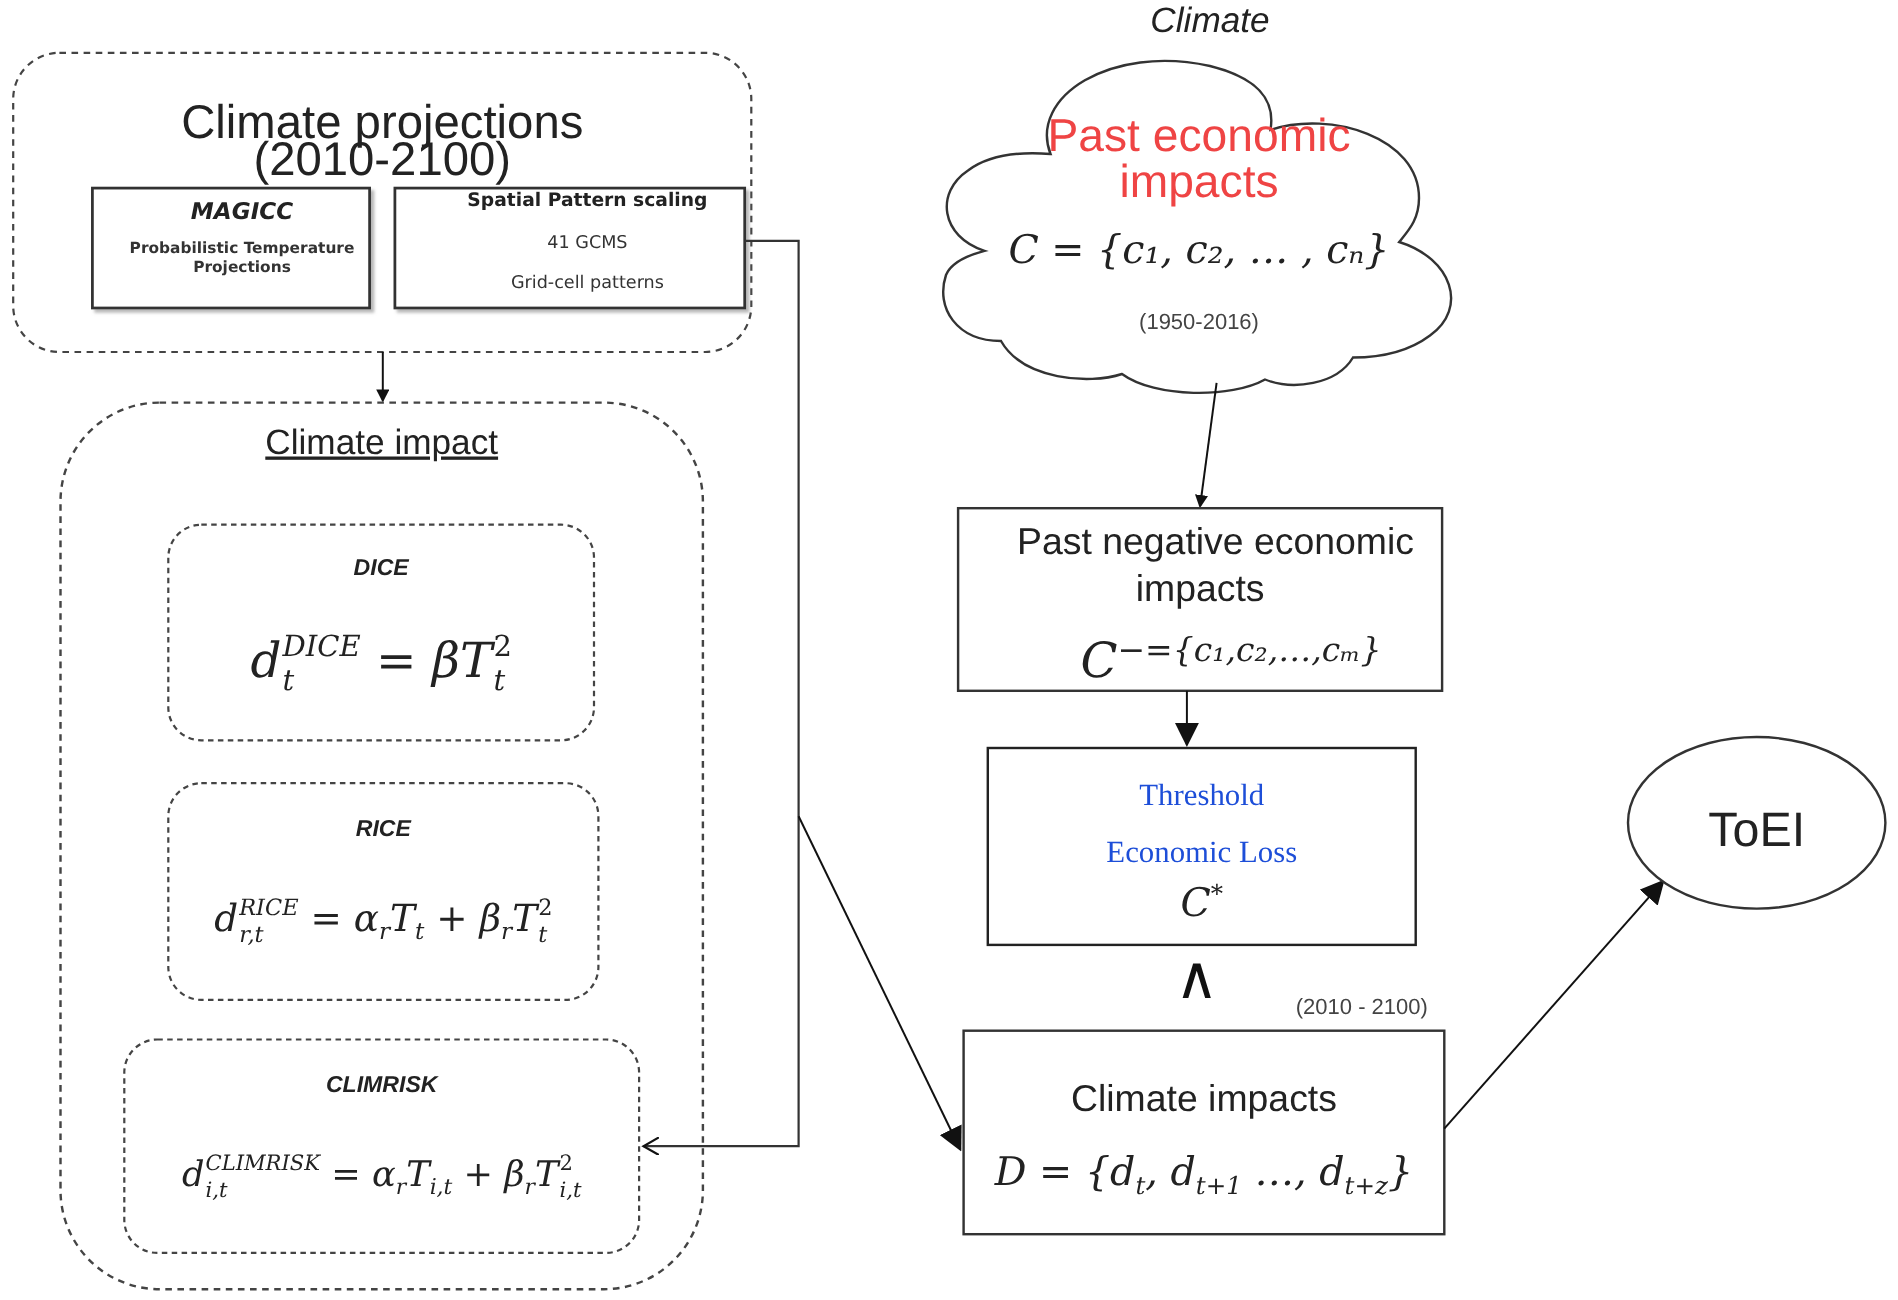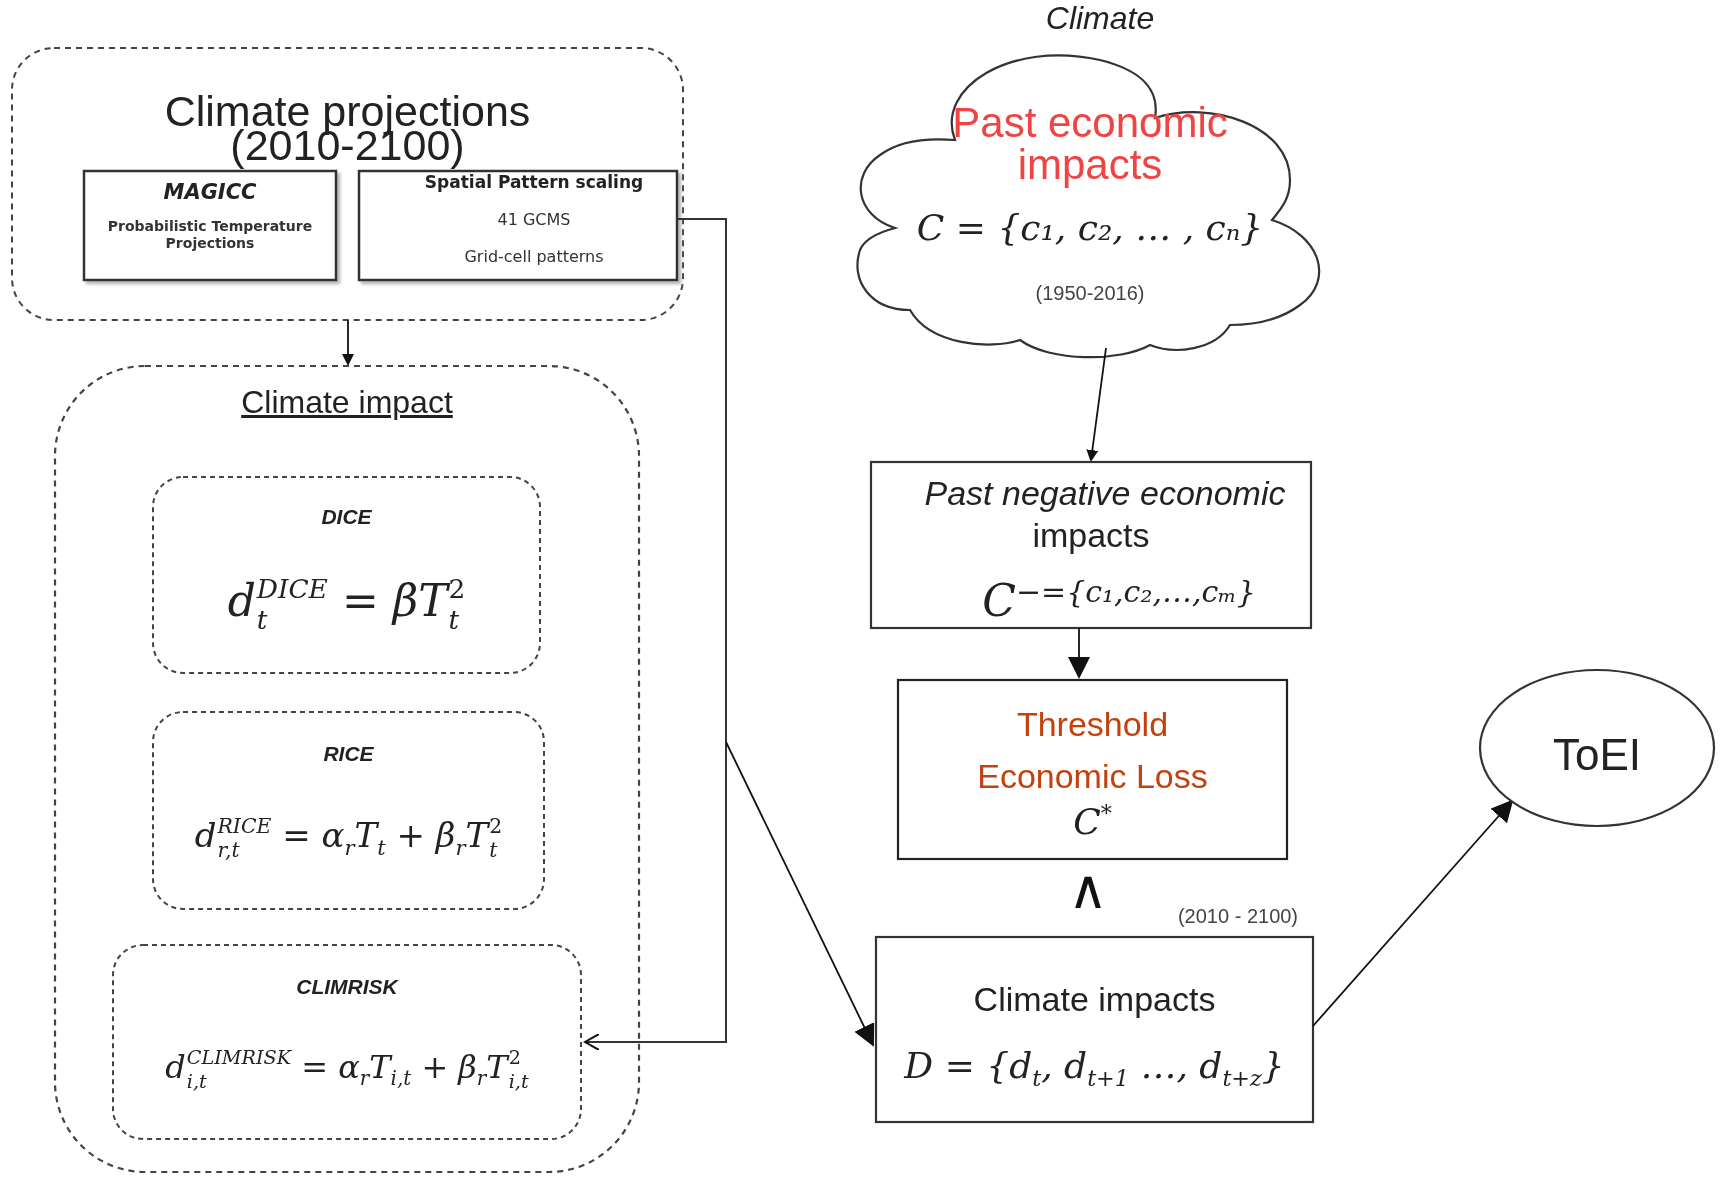--- a/index.html
+++ b/index.html
@@ -12,21 +12,21 @@
   .math sub, .math sup { font-size: 62%; }
   .sub-sup { display: inline-flex; flex-direction: column; vertical-align: middle; line-height: 1; font-size: 60%; text-align: left; margin-left: 1px; }
   .sub-sup .sp { margin-bottom: 4px; }
   .bold-italic { font-weight: bold; font-style: italic; }
   .title-lg { font-size: 43px; line-height: 38px; color: #222; }
   .title-md { font-size: 32px; line-height: 40px; color: #222; }
   .small-bold { font-family: "DejaVu Sans", sans-serif; font-weight: bold; font-size: 14px; color: #333; }
   .small { font-family: "DejaVu Sans", sans-serif; font-size: 16px; color: #333; }
   .model-label { font-family: "Liberation Sans", sans-serif; font-weight: bold; font-style: italic; font-size: 21px; color: #222; }
   .date { font-size: 20px; color: #444; }
-  .calibri { font-family: Liberation Sans, sans-serif; font-size: 34px; line-height: 52px; color: #c2410c; }
+  .calibri { font-family: Liberation Serif, serif; font-size: 28px; line-height: 52px; color: #1d4ed8; }
 </style>
 </head>
 <body>
 
 <svg id="canvas" width="1725" height="1182" viewBox="0 0 1725 1182">
   <defs>
     <marker id="arrowTip" markerWidth="12" markerHeight="12" refX="10" refY="6" orient="auto" markerUnits="userSpaceOnUse">
       <path d="M0,0 L12,6 L0,12 Z" fill="#111"></path>
     </marker>
     <marker id="arrowBig" markerWidth="22" markerHeight="22" refX="20" refY="11" orient="auto" markerUnits="userSpaceOnUse">
@@ -75,21 +75,21 @@
   <line x1="1313" y1="1026" x2="1512" y2="801" stroke="#111" stroke-width="1.8" marker-end="url(#arrowBig)"></line>
 
   <ellipse cx="1597" cy="748" rx="117" ry="78" fill="#fff" stroke="#333" stroke-width="2.2"></ellipse>
 </svg>
 
 <div class="abs sans title-lg" style="left:12px; top:92px; width:671px;">
   <div>Climate projections</div>
   <div style="margin-top:-4px;">(2010-2100)</div>
 </div>
 
-<div class="abs" style="left:84px; top:180px; width:252px;">
+<div class="abs" style="left:84px; top:180px; width:252px;padding-left:10px;">
   <div class="dejavu bold-italic" style="font-size:21px; color:#222;">MAGICC</div>
   <div class="small-bold" style="margin-top:14px; line-height:17px;">
     <div>Probabilistic Temperature</div>
     <div>Projections</div>
   </div>
 </div>
 
 <div class="abs" style="left:359px; top:172px; width:318px;padding-left:16px;">
   <div class="dejavu" style="font-weight:bold; font-size:17px; color:#222;">Spatial Pattern scaling</div>
   <div class="small" style="margin-top:18px;">41 GCMS</div>
@@ -149,21 +149,21 @@
   <div>impacts</div>
 </div>
 <div class="abs math" style="left:880px; top:207px; width:420px; font-size:36px;">
   <span>C</span>
   <span style="font-style:normal">=</span>
   <span>{c₁, c₂, … , cₙ}</span>
 </div>
 <div class="abs sans date" style="left:880px; top:282px; width:420px;">(1950-2016)</div>
 
 <div class="abs sans" style="left:871px; top:472px; width:440px; font-size:34px; line-height:42px; color:#222;">
-  <div style="padding-left:28px;font-style:italic;">Past negative economic</div>
+  <div style="padding-left:28px;">Past negative economic</div>
   <div>impacts</div>
 </div>
 <div class="abs math" style="left:871px; top:574px; width:440px; font-size:30px;padding-left:28px;">
   <span style="font-size:44px;">C</span><span style="vertical-align:14px; font-style:normal">−=</span><span style="vertical-align:14px;">{c₁,c₂,…,cₘ}</span>
 </div>
 
 <div class="abs calibri" style="left:898px; top:698px; width:389px;">
   <div>Threshold</div>
   <div>Economic Loss</div>
 </div>

